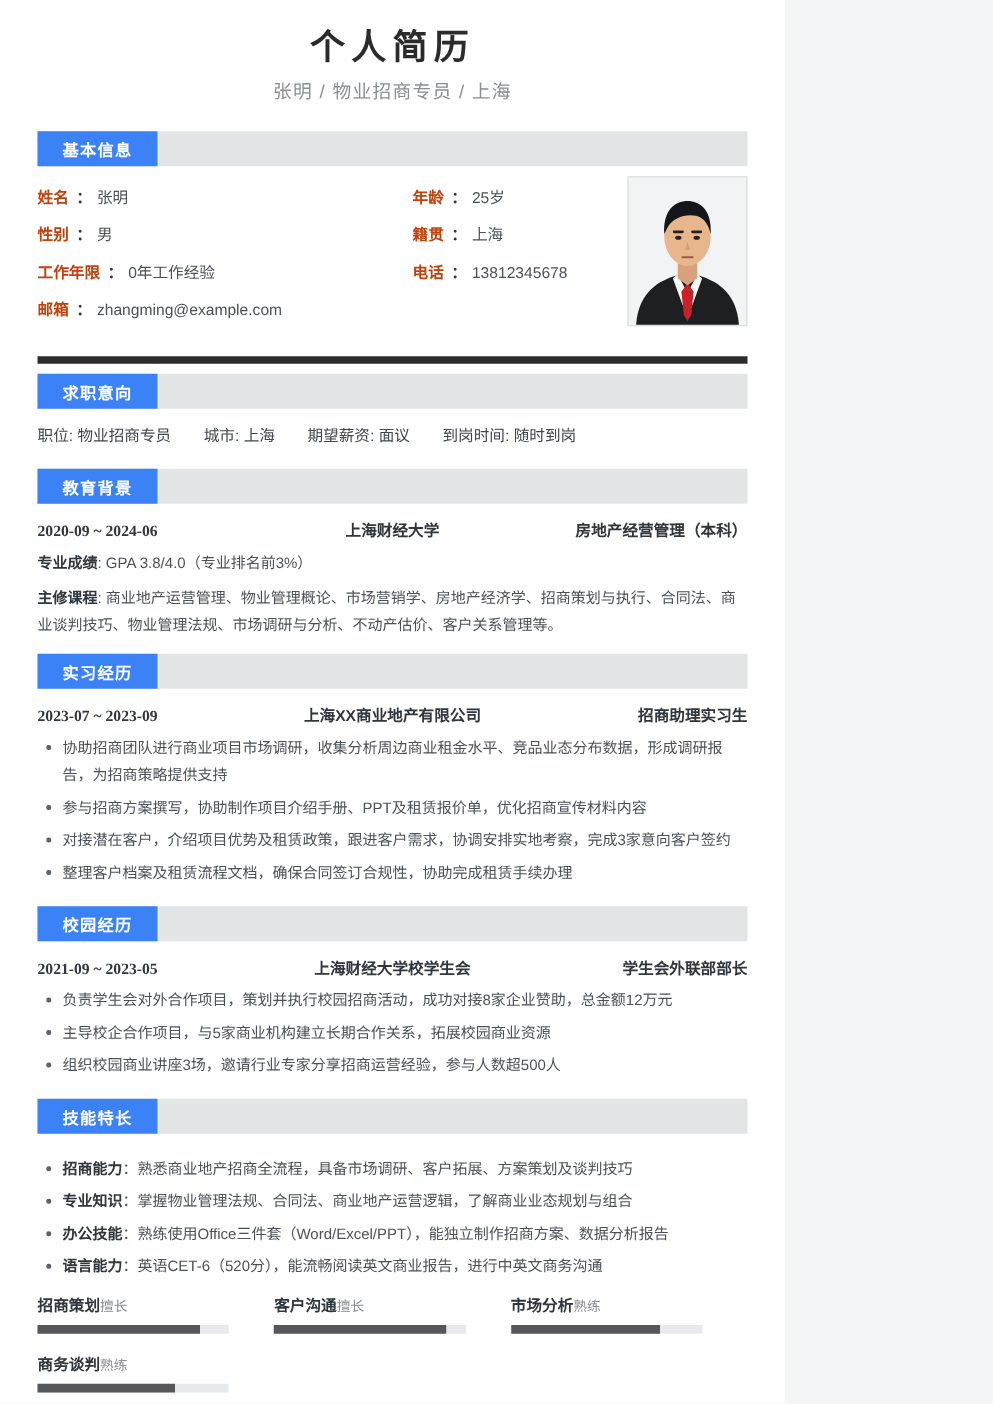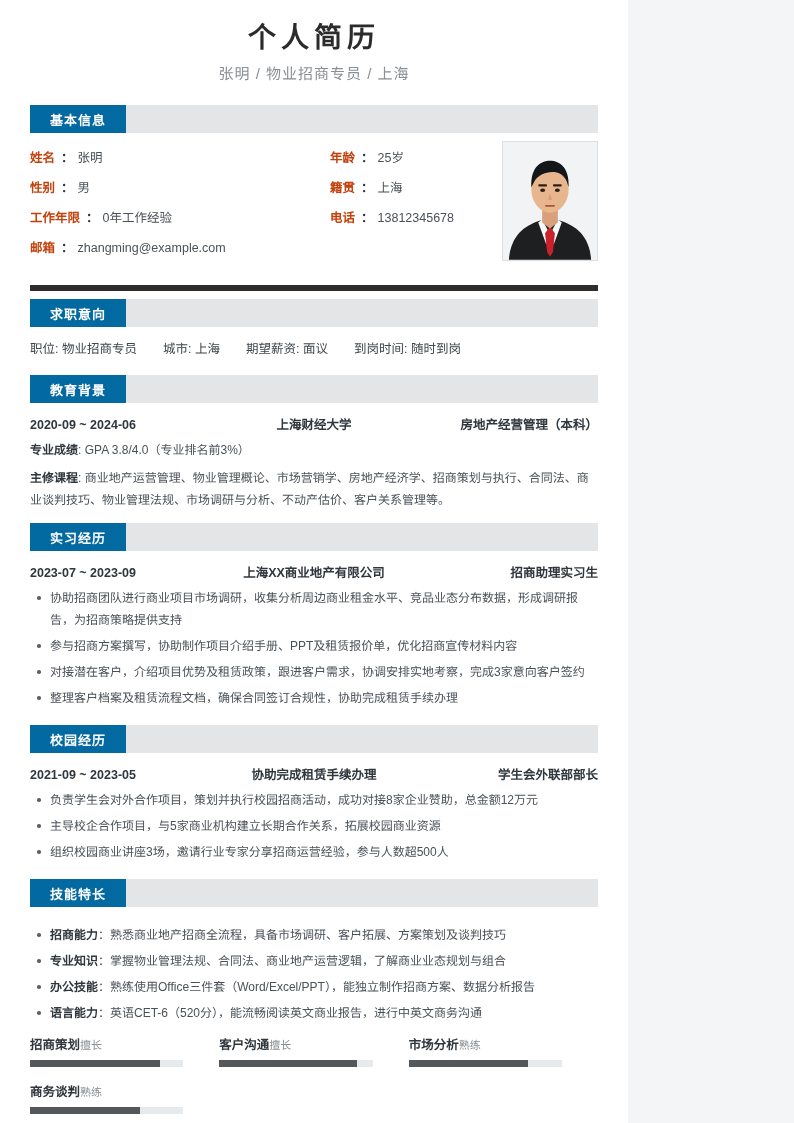--- a/index.html
+++ b/index.html
@@ -45,21 +45,21 @@
   
   .section-bar {
     position: relative;
     height: 28px;
     background: #e4e5e6;
     display: flex;
     align-items: stretch;
     margin-top: 8px;
   }
   .section-tab {
-    background: #0369a1;
+    background: #3b82f6;
     color: #ffffff;
     font-size: 13px;
     font-weight: 700;
     letter-spacing: 1px;
     padding: 0 17px;
     display: flex;
     align-items: center;
     min-width: 96px;
     justify-content: center;
   }
@@ -131,21 +131,21 @@
 
   
   .entry { padding: 11px 0 4px 0; }
   .entry-head {
     display: flex;
     align-items: baseline;
     font-size: 12.5px;
     font-weight: 700;
     color: #2f363d;
   }
-  .entry-date { width: 32%; text-align: left; }
+  .entry-date { width: 32%; text-align: left; font-family: Liberation Serif, serif; }
   .entry-org  { width: 36%; text-align: center; }
   .entry-role { width: 32%; text-align: right; }
 
   .kv-line {
     font-size: 12px;
     color: #4a5158;
     line-height: 22px;
     margin-top: 6px;
   }
   .kv-line b { font-weight: 700; color: #2f363d; }
@@ -355,21 +355,21 @@
       <li>整理客户档案及租赁流程文档，确保合同签订合规性，协助完成租赁手续办理</li>
     </ul>
   </div>
 
   <div class="section-bar">
     <div class="section-tab">校园经历</div>
   </div>
   <div class="entry">
     <div class="entry-head">
       <span class="entry-date">2021-09 ~ 2023-05</span>
-      <span class="entry-org">协助完成租赁手续办理</span>
+      <span class="entry-org">上海财经大学校学生会</span>
       <span class="entry-role">学生会外联部部长</span>
     </div>
     <ul class="bullets">
       <li>负责学生会对外合作项目，策划并执行校园招商活动，成功对接8家企业赞助，总金额12万元</li>
       <li>主导校企合作项目，与5家商业机构建立长期合作关系，拓展校园商业资源</li>
       <li>组织校园商业讲座3场，邀请行业专家分享招商运营经验，参与人数超500人</li>
     </ul>
   </div>
 
   <div class="section-bar">

